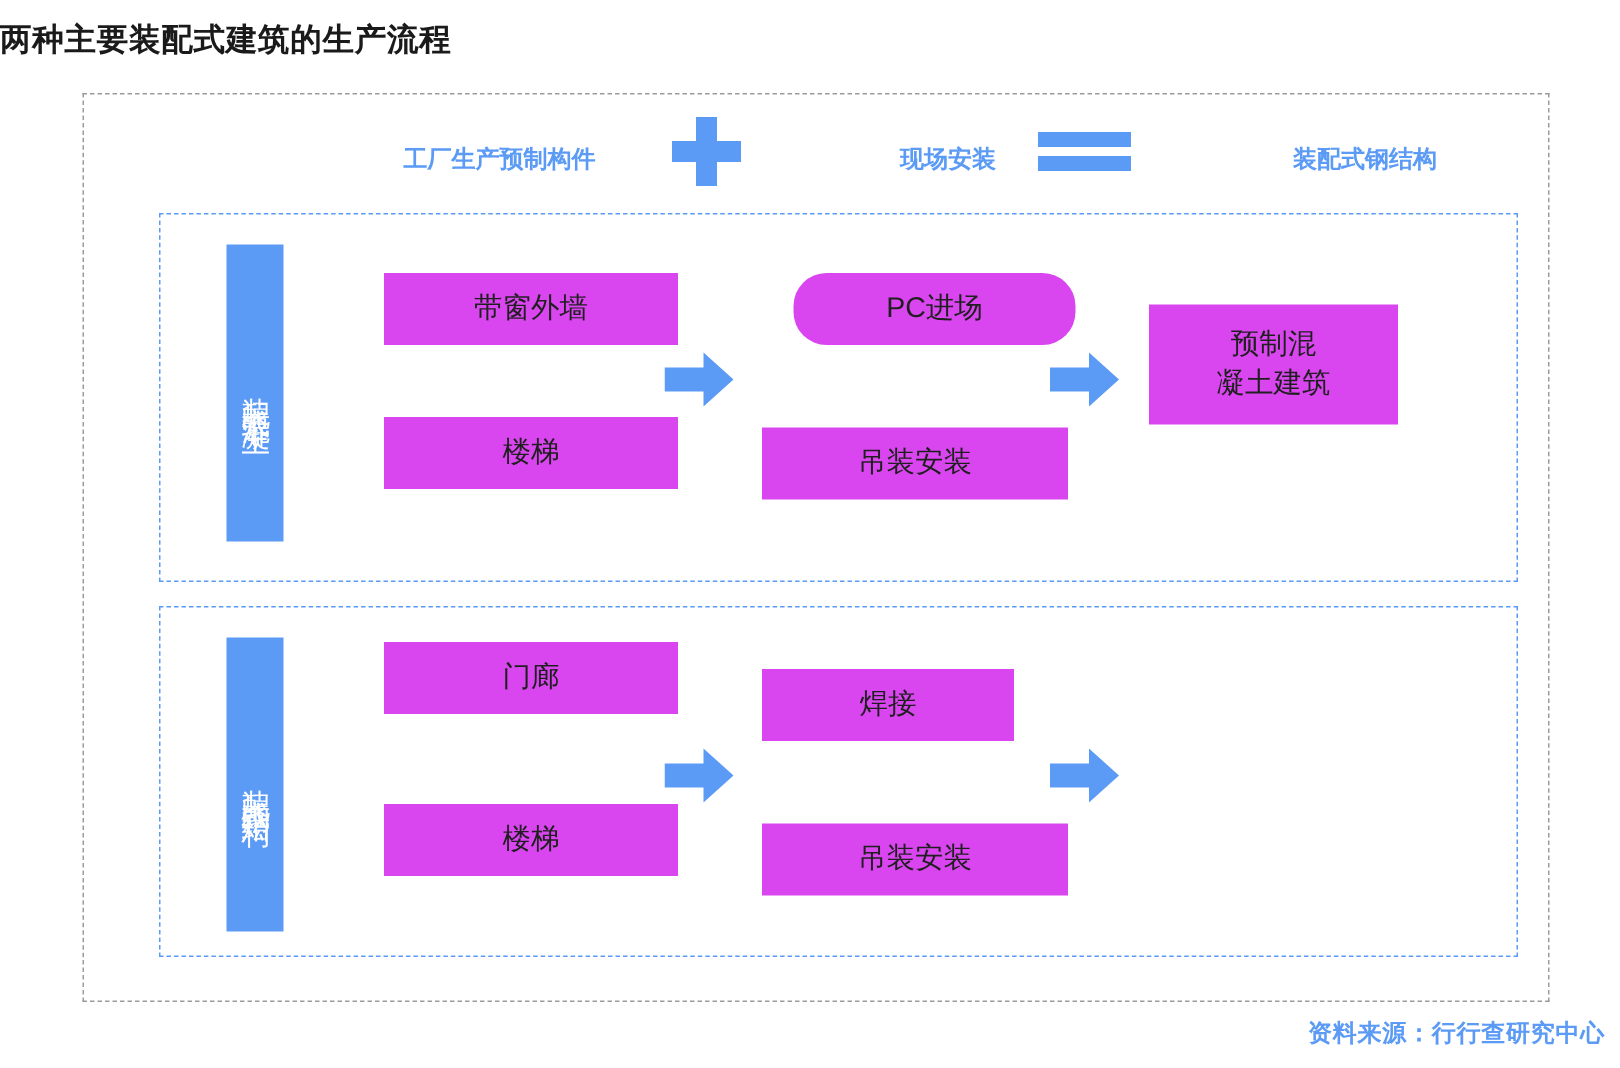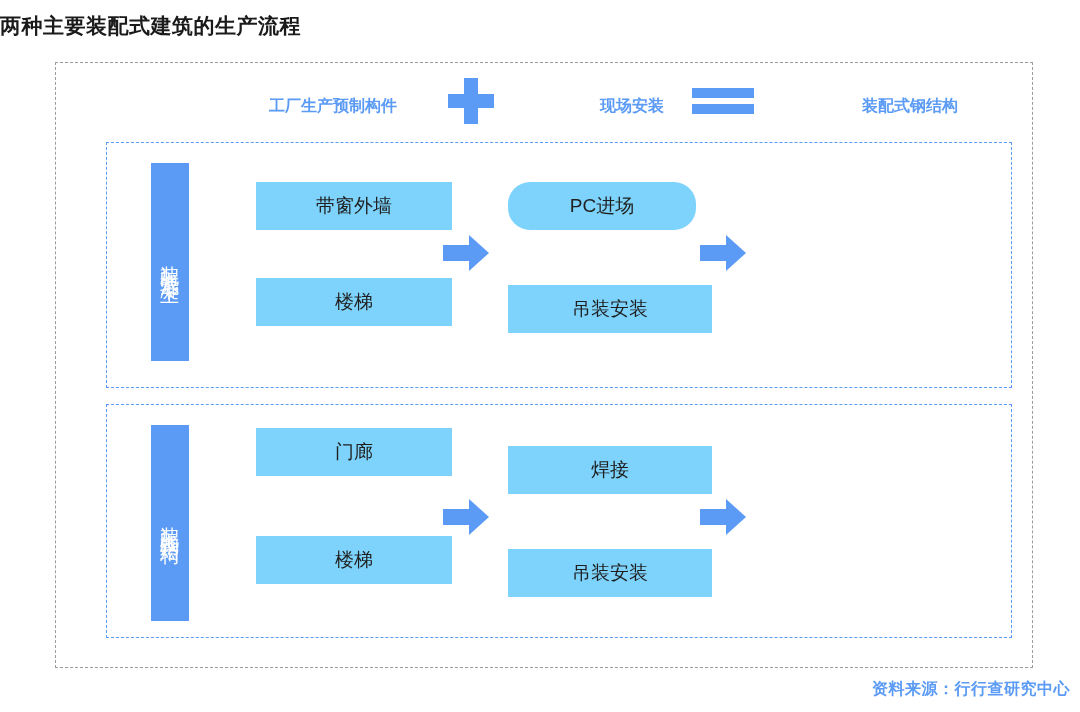--- a/index.html
+++ b/index.html
@@ -120,41 +120,41 @@
     justify-content: center;
     letter-spacing: 4px;
     line-height: 1;
   }
   .group-1 .vlabel { left: 44px; top: 20px; width: 38px; height: 198px; }
   .group-2 .vlabel { left: 44px; top: 20px; width: 38px; height: 196px; }
 
   
   .sbox {
     position: absolute;
-    background: #7dd3fc;
+    background: #d946ef;
     color: #1f1f1f;
     font-size: 19px;
     display: flex;
     align-items: center;
     justify-content: center;
     text-align: center;
     line-height: 1.35;
   }
 
   
   .g1-b1 { left: 149px; top: 39px;  width: 196px; height: 48px; }
   .g1-b2 { left: 149px; top: 135px; width: 196px; height: 48px; }
-  .g1-b3 { left: 401px; top: 39px;  width: 188px; height: 48px; border-radius: 22px; }
+  .g1-b3 { left: 422px; top: 39px;  width: 188px; height: 48px; border-radius: 22px; }
   .g1-b4 { left: 401px; top: 142px; width: 204px; height: 48px; }
   .g1-b5 { left: 659px; top: 60px;  width: 166px; height: 80px; }
 
   
   .g2-b1 { left: 149px; top: 23px;  width: 196px; height: 48px; }
   .g2-b2 { left: 149px; top: 131px; width: 196px; height: 48px; }
-  .g2-b3 { left: 401px; top: 41px;  width: 204px; height: 48px; }
+  .g2-b3 { left: 401px; top: 41px;  width: 168px; height: 48px; }
   .g2-b4 { left: 401px; top: 144px; width: 204px; height: 48px; }
   .g2-b5 { left: 659px; top: 62px;  width: 166px; height: 80px; }
 
   
   .arrow {
     position: absolute;
     width: 46px;
     height: 40px;
   }
   .arrow svg { display: block; width: 46px; height: 40px; }
@@ -215,20 +215,26 @@
 
     <div class="sbox g1-b3">PC进场</div>
     <div class="sbox g1-b4">吊装安装</div>
 
     <div class="arrow g1-a2">
       <svg viewBox="0 0 46 40" xmlns="http://www.w3.org/2000/svg">
         <path d="M0 12 H26 V2 L46 20 L26 38 V28 H0 Z" fill="#5B9BF5"></path>
       </svg>
     </div>
 
+    <div class="sbox g1-b5">
+      <span>
+        <span>预制混</span><br>
+        <span>凝土建筑</span>
+      </span>
+    </div>
   </div>
 
   <div class="group group-2">
 
     <div class="vlabel">装配式钢结构</div>
 
     <div class="sbox g2-b1">门廊</div>
     <div class="sbox g2-b2">楼梯</div>
 
     <div class="arrow g2-a1">

